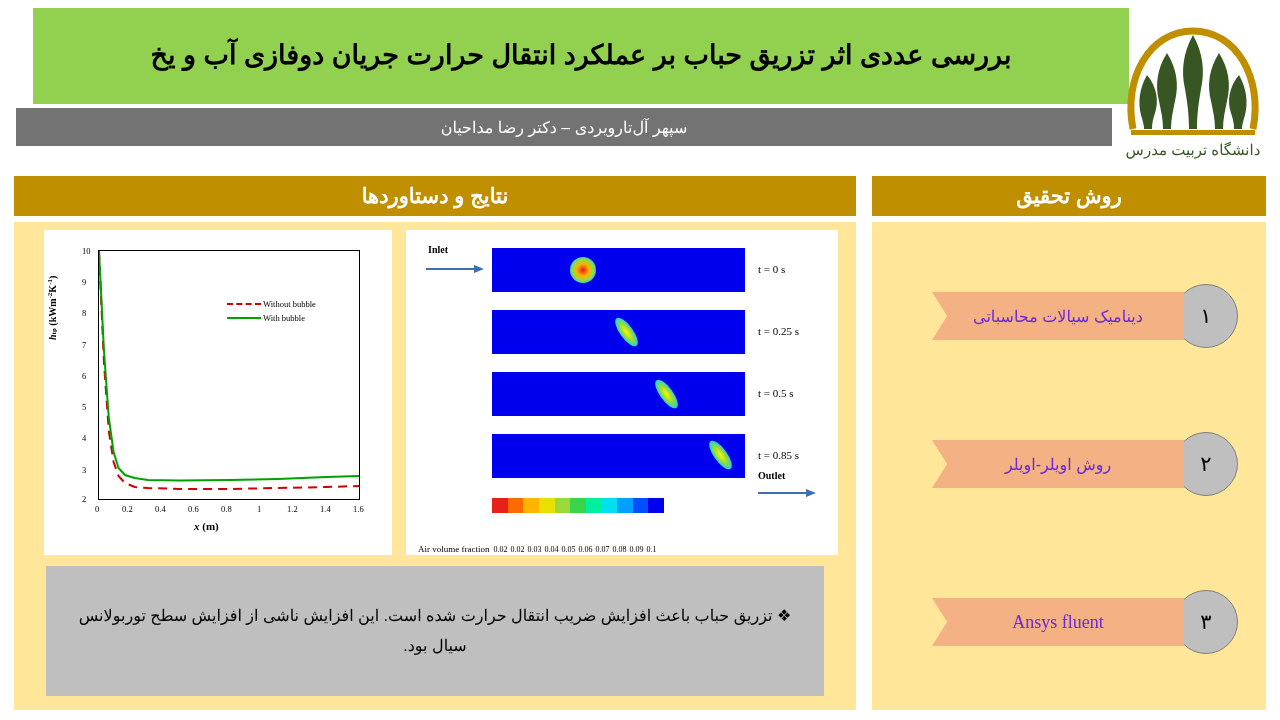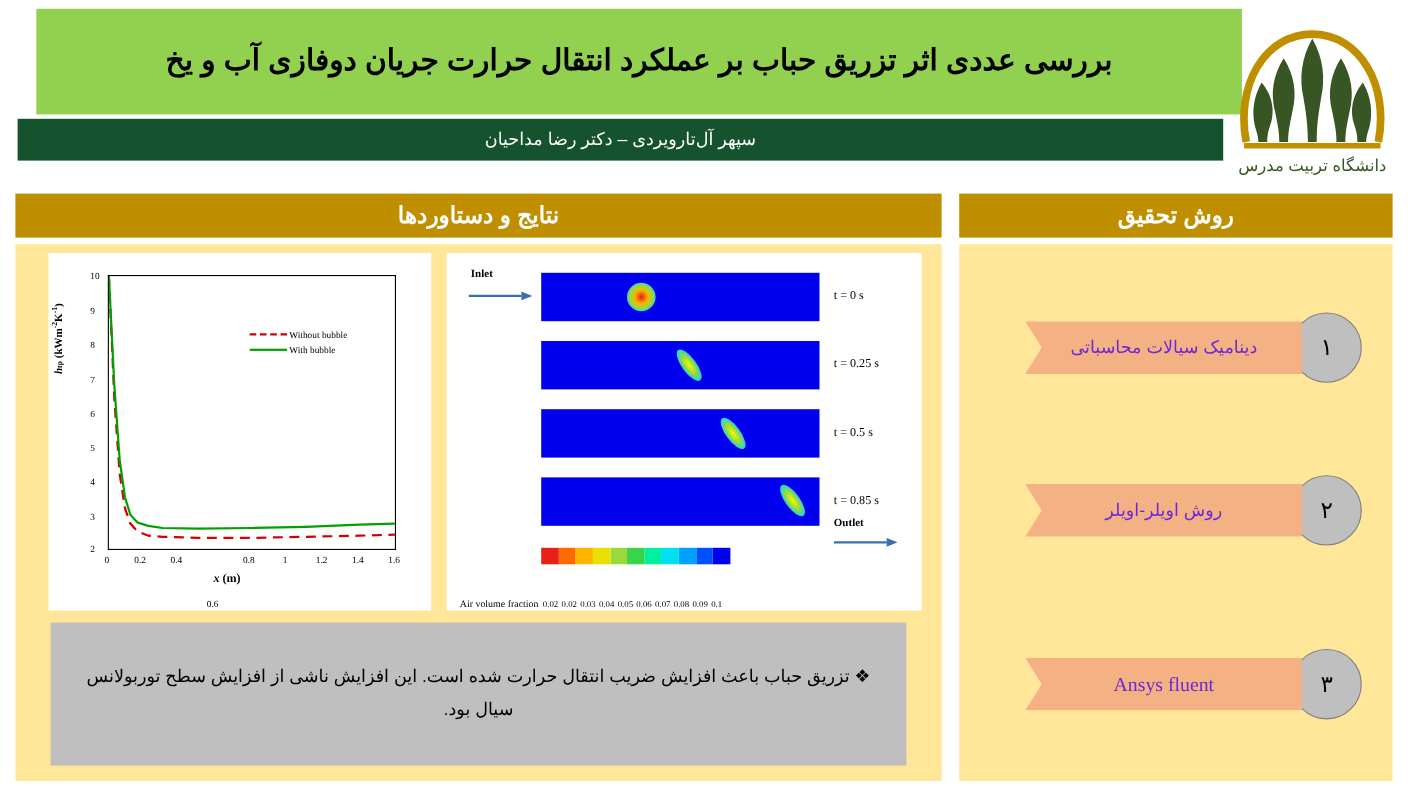--- a/index.html
+++ b/index.html
@@ -18,21 +18,21 @@
     display: flex; align-items: center; justify-content: center;
     padding: 0 26px;
     margin-left: 17px;
   }
   .title-text {
     color: #000; font-weight: bold; font-size: 27px; line-height: 1.3;
     text-align: center; direction: rtl;
   }
   .author-bar {
     position: absolute; left: 16px; top: 108px; width: 1096px; height: 38px;
-    background: #14532d;
+    background: #737373;
     display: flex; align-items: center; justify-content: center;
   }
   .author-text { color: #ffffff; font-size: 16px; direction: rtl; }
 
   
   .logo-box {
     position: absolute; left: 1118px; top: 8px; width: 150px; height: 160px;
     display: flex; align-items: center; justify-content: center;
   }
 
@@ -330,21 +330,21 @@
       <div class="ytick" style="left:38px; top:110px;">7</div>
       <div class="ytick" style="left:38px; top:141px;">6</div>
       <div class="ytick" style="left:38px; top:172px;">5</div>
       <div class="ytick" style="left:38px; top:203px;">4</div>
       <div class="ytick" style="left:38px; top:235px;">3</div>
       <div class="ytick" style="left:38px; top:264px;">2</div>
 
       <div class="xtick" style="left:51px;  top:274px;">0</div>
       <div class="xtick" style="left:78px;  top:274px;">0.2</div>
       <div class="xtick" style="left:111px; top:274px;">0.4</div>
-      <div class="xtick" style="left:144px; top:274px;margin-top:40px;">0.6</div>
+      <div class="xtick" style="left:144px; top:274px;">0.6</div>
       <div class="xtick" style="left:177px; top:274px;">0.8</div>
       <div class="xtick" style="left:213px; top:274px;">1</div>
       <div class="xtick" style="left:243px; top:274px;">1.2</div>
       <div class="xtick" style="left:276px; top:274px;">1.4</div>
       <div class="xtick" style="left:309px; top:274px;">1.6</div>
 
       <div class="plot-xlabel">
         <span style="font-style:italic">x</span> (m)
       </div>
     </div>

